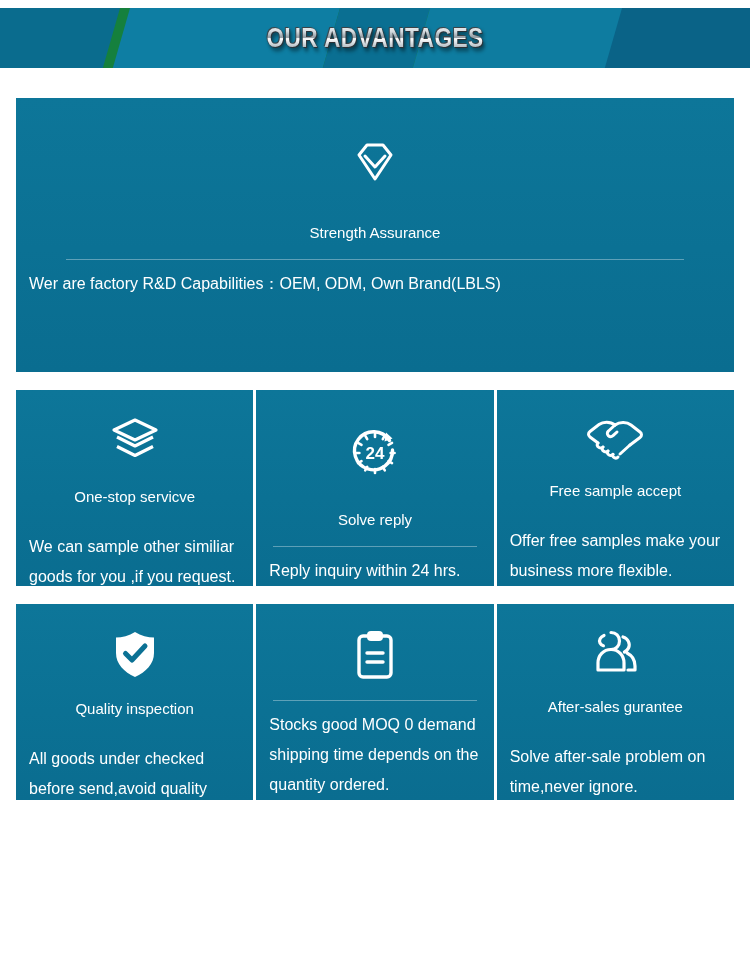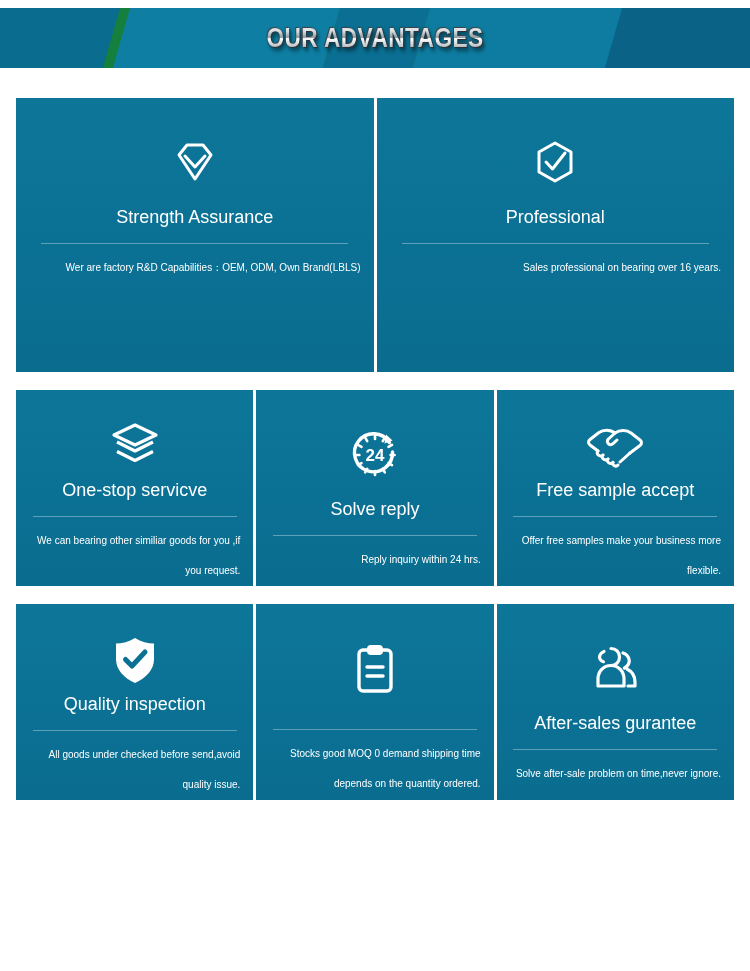--- a/index.html
+++ b/index.html
@@ -95,40 +95,40 @@
     height: 86px;
     display: flex;
     align-items: center;
     justify-content: center;
     margin-top: 22px;
   }
   .icon-wrap svg { display: block; }
 
   .card-title {
     color: #ffffff;
-    font-size: 18px;
+    font-size: 15px;
     line-height: 18px;
     text-align: center;
     padding: 0 8px 0 8px;
-    margin-top: 2px;
+    margin-top: 18px;
     white-space: nowrap;
   }
 
   .divider {
     width: 86%;
     height: 1px;
     background: rgba(255,255,255,0.34);
     margin: 17px auto 0 auto;
   }
 
   .card-body {
     color: #ffffff;
-    font-size: 10px;
+    font-size: 16px;
     line-height: 30px;
-    text-align: right;
+    text-align: left;
     padding: 9px 13px 0 13px;
     box-sizing: border-box;
     width: 100%;
   }
 </style>
 </head>
 <body>
 
 <div class="banner">
   <div class="stripe stripe-a"></div>
@@ -148,48 +148,37 @@
         <svg width="56" height="56" viewBox="0 0 56 56" aria-hidden="true">
           <path d="M12 20 L20 10 L36 10 L44 20 L28 44 Z" fill="none" stroke="#ffffff" stroke-width="3" stroke-linejoin="round"></path>
           <path d="M18 21 L28 32 L38 21" fill="none" stroke="#ffffff" stroke-width="3" stroke-linecap="round" stroke-linejoin="round"></path>
         </svg>
       </div>
       <div class="card-title">Strength Assurance</div>
       <div class="divider"></div>
       <div class="card-body">Wer are factory R&amp;D Capabilities：OEM, ODM, Own Brand(LBLS)</div>
     </div>
 
-    <div class="card">
-      <div class="icon-wrap">
-        <svg width="56" height="56" viewBox="0 0 56 56" aria-hidden="true">
-          <path d="M28 8 L44 17 L44 37 L28 46 L12 37 L12 17 Z" fill="none" stroke="#ffffff" stroke-width="3" stroke-linejoin="round"></path>
-          <path d="M19 27 L25.5 34 L38 18" fill="none" stroke="#ffffff" stroke-width="3" stroke-linecap="round" stroke-linejoin="round"></path>
-        </svg>
-      </div>
-      <div class="card-title">Professional</div>
-      <div class="divider"></div>
-      <div class="card-body">Sales professional on bearing over 16 years.</div>
-    </div>
 
 
   </div>
 
   <div class="row row-2">
 
     <div class="card">
       <div class="icon-wrap">
         <svg width="58" height="58" viewBox="0 0 58 58" aria-hidden="true">
           <path d="M29 8 L50 18 L29 28 L8 18 Z" fill="none" stroke="#ffffff" stroke-width="3.2" stroke-linejoin="round"></path>
           <path d="M11 25 L29 34 L47 25" fill="none" stroke="#ffffff" stroke-width="3.2" stroke-linejoin="round"></path>
           <path d="M11 34.5 L29 43.5 L47 34.5" fill="none" stroke="#ffffff" stroke-width="3.2" stroke-linejoin="round"></path>
         </svg>
       </div>
       <div class="card-title">One-stop servicve</div>
       <div class="divider"></div>
-      <div class="card-body">We can bearing other similiar goods for you ,if you request.</div>
+      <div class="card-body">We can sample other similiar goods for you ,if you request.</div>
     </div>
 
     <div class="card">
       <div class="icon-wrap">
         <svg width="58" height="58" viewBox="0 0 58 58" aria-hidden="true">
           <g stroke="#ffffff" stroke-width="3.4" fill="none" stroke-linecap="round">
             <path d="M43.5 16.5 A19 19 0 1 0 46.5 26"></path>
           </g>
           <g stroke="#ffffff" stroke-width="2.6" stroke-linecap="round">
             <line x1="29" y1="9" x2="29" y2="13"></line>

